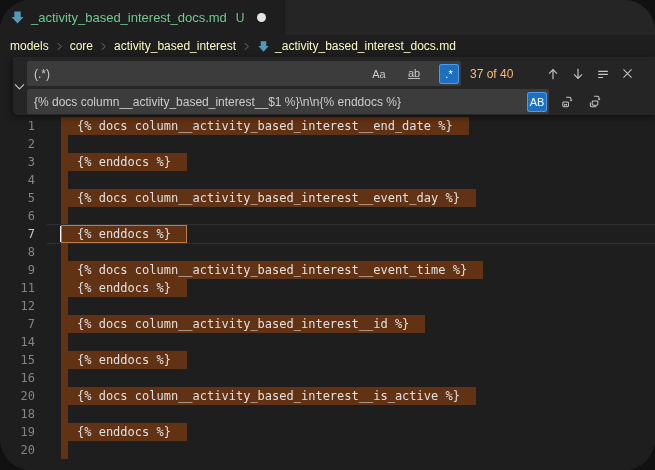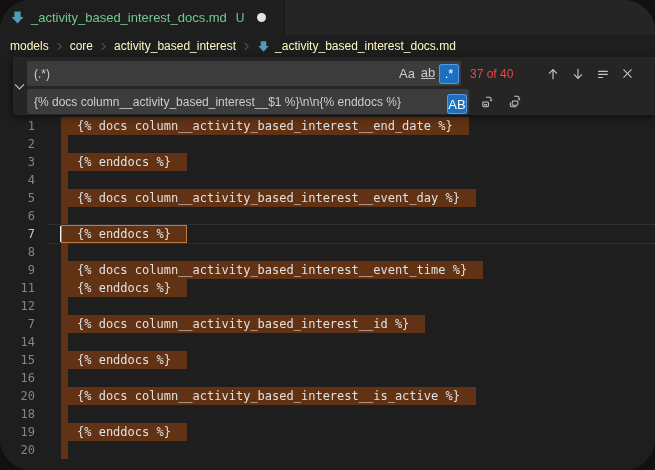--- a/index.html
+++ b/index.html
@@ -30,29 +30,29 @@
                  box-shadow:0 2px 7px rgba(0,0,0,.5); border-radius:0 0 0 5px;
                  display:flex; }
   .fw-toggle { width:21px; display:flex; align-items:center; justify-content:center;
                color:#c5c5c5; cursor:pointer; }
   .fw-rows { flex:1; padding:4px 18px 4px 1px; }
   .fw-row { display:flex; align-items:center; height:25px; }
   .fw-row + .fw-row { margin-top:3px; }
   .input-box { display:flex; align-items:center; background:#3c3c3c; border-radius:2px;
                height:25px; padding:0 2px 0 0; }
   .find-box { width:434px; }
-  .replace-box { width:442px;align-items:flex-end; }
+  .replace-box { width:522px; }
   .input-text { flex:1; background:transparent; border:none; outline:none; color:#cccccc;
                 font-family:"Liberation Sans", sans-serif; font-size:12px; padding:0 4px 0 7px;
                 height:100%; }
   .opt-btn { width:20px; height:20px; flex:none; display:flex; align-items:center; justify-content:center;
-             border-radius:3px; color:#cccccc; font-size:13px; cursor:pointer; margin-left:1px; }
+             border-radius:3px; color:#cccccc; font-size:11px; cursor:pointer; margin-left:15px; }
   .opt-btn.active { background:#1d6fc0; box-shadow:inset 0 0 0 1px #4f9be5; color:#ffffff; }
   .ww-label { border-bottom:1px solid #bbbbbb; line-height:10px; }
-  .match-count { margin-left:9px; font-size:12px; color:#ef4444; min-width:62px; }
+  .match-count { margin-left:9px; font-size:12px; color:#fdba74; min-width:62px; }
   .icon-btn { width:21px; height:21px; display:flex; align-items:center; justify-content:center;
               color:#c5c5c5; border-radius:3px; cursor:pointer; flex:none; }
   .nav-group { display:flex; align-items:center; gap:4px; margin-left:10px; }
   .rep-group { display:flex; align-items:center; gap:7px; margin-left:8px; }
   
   .code { position:absolute; top:0; left:0; right:0; bottom:0; padding-top:60px;
           font-family:"DejaVu Sans Mono","Liberation Mono",monospace; font-size:12px;
           line-height:18px; color:#e0e0e0; }
   .code-line { display:flex; height:18px; position:relative; }
   .code-line.current::before { content:''; position:absolute; left:47px; right:0; top:-1px; bottom:-1px;

